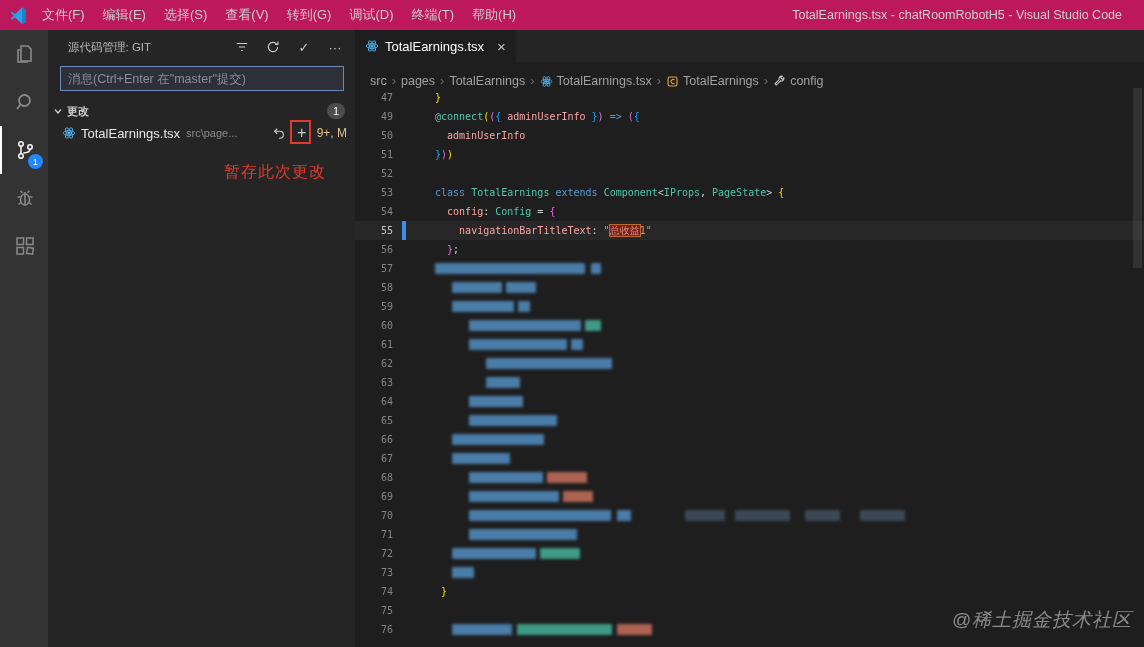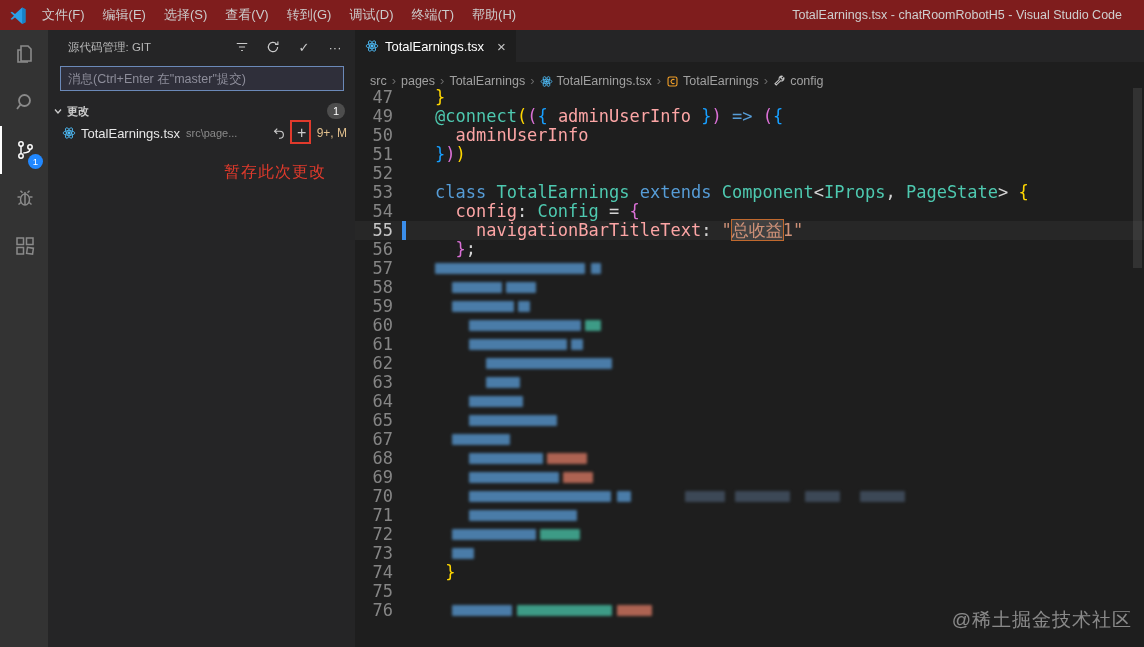--- a/index.html
+++ b/index.html
@@ -1,21 +1,21 @@
 <!DOCTYPE html>
 <html><head>
 <meta charset="utf-8">
 <style>
   * { box-sizing: border-box; }
   body {
     width: 1144px; height: 647px; margin: 0; overflow: hidden;
     background: #1e1e1e; font-family: "Liberation Sans", sans-serif;
   }
   
-  .titlebar { height: 30px; background: #7f1d1d; display: flex; align-items: center;
+  .titlebar { height: 30px; background: #be185d; display: flex; align-items: center;
               color: #cccccc; font-size: 13px; }
   .logo { margin: 0 6px 0 9px; display: flex; }
   .menus { display: flex; }
   .menu-item { padding: 0 9px; cursor: default; }
   .window-title { margin-left: auto; margin-right: 22px; color: #cfcfcf; font-size: 12.5px; white-space: nowrap; }
   
   .main { display: flex; height: 617px; }
   
   .activitybar { width: 48px; background: #333333; display: flex; flex-direction: column; align-items: center; flex-shrink: 0; }
   .ab-item { width: 48px; height: 48px; display: flex; align-items: center; justify-content: center;
@@ -52,42 +52,42 @@
   .editor { flex: 1; display: flex; flex-direction: column; background: #1e1e1e; position: relative; min-width: 0; }
   .tabbar { height: 32px; background: #252526; display: flex; }
   .tab { height: 32px; background: #1e1e1e; display: flex; align-items: center; padding: 0 10px; gap: 6px;
          font-size: 13px; color: #ffffff; cursor: pointer; }
   .tab-close { color: #c5c5c5; font-size: 15px; margin-left: 7px; cursor: pointer; }
   .breadcrumb { height: 26px; display: flex; align-items: flex-end; padding-left: 15px; font-size: 12.5px; color: #a0a0a0; }
   .bc-sep { color: #6a6a6a; margin: 0 5px; font-size: 13px; }
   .bc-item { display: flex; align-items: center; gap: 4px; cursor: pointer; }
   .bc-ic { display: flex; }
   
-  .code { flex: 1; position: relative; overflow: hidden; font-family: "DejaVu Sans Mono", monospace; font-size: 17px; }
+  .code { flex: 1; position: relative; overflow: hidden; font-family: "DejaVu Sans Mono", monospace; font-size: 10px; }
   .code-line { display: flex; height: 19px; line-height: 19px; }
   .gutter { width: 44px; text-align: right; color: #858585; flex-shrink: 0; padding-right: 6px; }
   .deco { width: 36px; flex-shrink: 0; position: relative; }
   .mod-marker { position: absolute; left: 3px; top: 0; width: 4px; height: 19px; background: #3b8eea; }
   .ltext { flex: 1; position: relative; white-space: pre; }
   .code-line.current { background: rgba(130,130,130,0.09); }
   .code-line.current .gutter { color: #c8c8c8; }
   .tok-kw  { color: #569cd6; }
   .tok-type{ color: #4ec9b0; }
   .tok-var { color: #fca5a5; }
   .tok-str { color: #ce9178; }
   .tok-pun { color: #d4d4d4; }
   .tok-brk1{ color: #ffd700; }
   .tok-brk2{ color: #da70d6; }
   .tok-brk3{ color: #179fff; }
-  .tok-strhl { color: #ce9178; background: #404040; box-shadow: 0 0 0 1px #c0692e; }
+  .tok-strhl { color: #ce9178; background: #7f1d1d; box-shadow: 0 0 0 1px #c0692e; }
   .red-seg { position: absolute; top: 4px; height: 11px; filter: blur(1.4px); border-radius: 1px; }
   .red-b { background: #4a7ca8; } .red-t { background: #3d9b86; }
   .red-r { background: #ad6352; } .red-d { background: #3c4856; }
   .scroll-thumb { position: absolute; right: 2px; top: 0; width: 9px; height: 180px; background: rgba(121,121,121,0.22); }
-  .watermark { position: absolute; right: 12px; bottom: 14px; font-size: 19px; color: rgba(225,225,225,0.55); letter-spacing: 1px; }
+  .watermark { position: absolute; right: 12px; bottom: 14px; font-size: 19px; color: rgba(225,225,225,0.55); letter-spacing: 1px; font-style: italic; }
 </style>
 </head>
 <body>
 
 <div class="window">
 
   <div class="titlebar">
     <span class="logo">
       <svg viewBox="0 0 24 24" width="18" height="18">
           <path fill="#2b9fe8" d="M17.5 2 8 10.7 4 7.6 2 8.7l4.6 4.3L2 17.3l2 1.1 4-3.1 9.5 8.7 4.5-2.2V4.2z"></path>
@@ -354,20 +354,25 @@
               <span class="gutter">64</span>
               <span class="deco"></span>
               <span class="ltext"><span class="red-seg red-b" style="left: 34px; width: 54px;"></span></span>
             </div>
             <div class="code-line">
               <span class="gutter">65</span>
               <span class="deco"></span>
               <span class="ltext"><span class="red-seg red-b" style="left: 34px; width: 88px;"></span></span>
             </div>
             <div class="code-line">
+              <span class="gutter">66</span>
+              <span class="deco"></span>
+              <span class="ltext"><span class="red-seg red-b" style="left: 17px; width: 92px;"></span></span>
+            </div>
+            <div class="code-line">
               <span class="gutter">67</span>
               <span class="deco"></span>
               <span class="ltext"><span class="red-seg red-b" style="left: 17px; width: 58px;"></span></span>
             </div>
             <div class="code-line">
               <span class="gutter">68</span>
               <span class="deco"></span>
               <span class="ltext"><span class="red-seg red-b" style="left: 34px; width: 74px;"></span><span class="red-seg red-r" style="left: 112px; width: 40px;"></span></span>
             </div>
             <div class="code-line">

